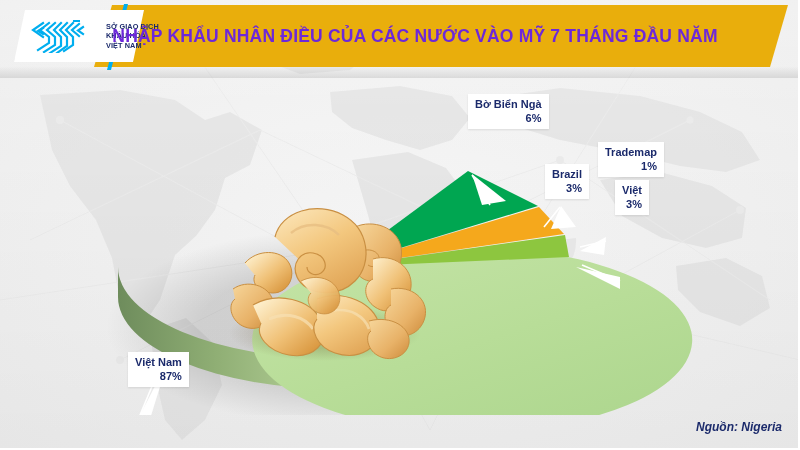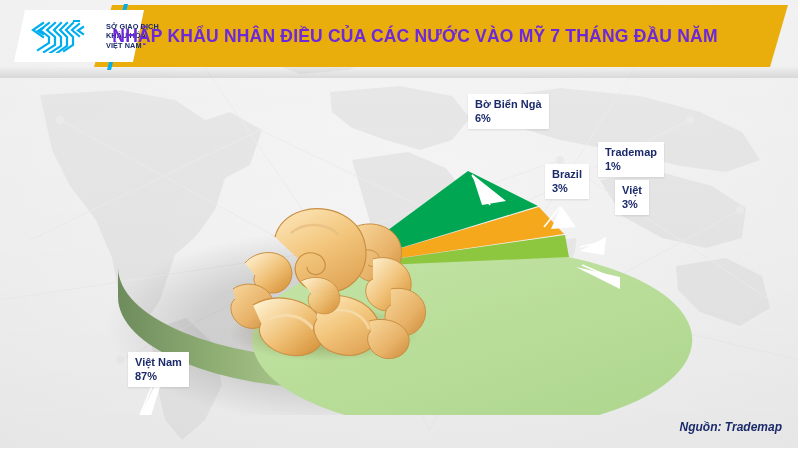--- a/index.html
+++ b/index.html
@@ -127,21 +127,21 @@
     height: 175px;
   }
 
   
   .callout {
     position: absolute;
     background: #ffffff;
     color: #1B2A6B;
     font-size: 11px;
     font-weight: bold;
-    text-align: left;
+    text-align: right;
     line-height: 1.28;
     padding: 3px 7px 4px 7px;
     box-sizing: border-box;
     white-space: nowrap;
     box-shadow: 0 1px 2px rgba(0,0,0,.10);
   }
   .callout .pct { display: block; }
 
   
   .source {
@@ -355,16 +355,16 @@
   <div class="callout" style="left:615px; top:180px;">
     <span>Việt</span>
     <span class="pct">3%</span>
   </div>
 
   <div class="callout" style="left:128px; top:352px;">
     <span>Việt Nam</span>
     <span class="pct">87%</span>
   </div>
 
-  <div class="source">Nguồn: Trademap</div>
+  <div class="source">Nguồn: Nigeria</div>
 
   <div class="bg-frame"></div>
 </div>
 
 </body></html>

